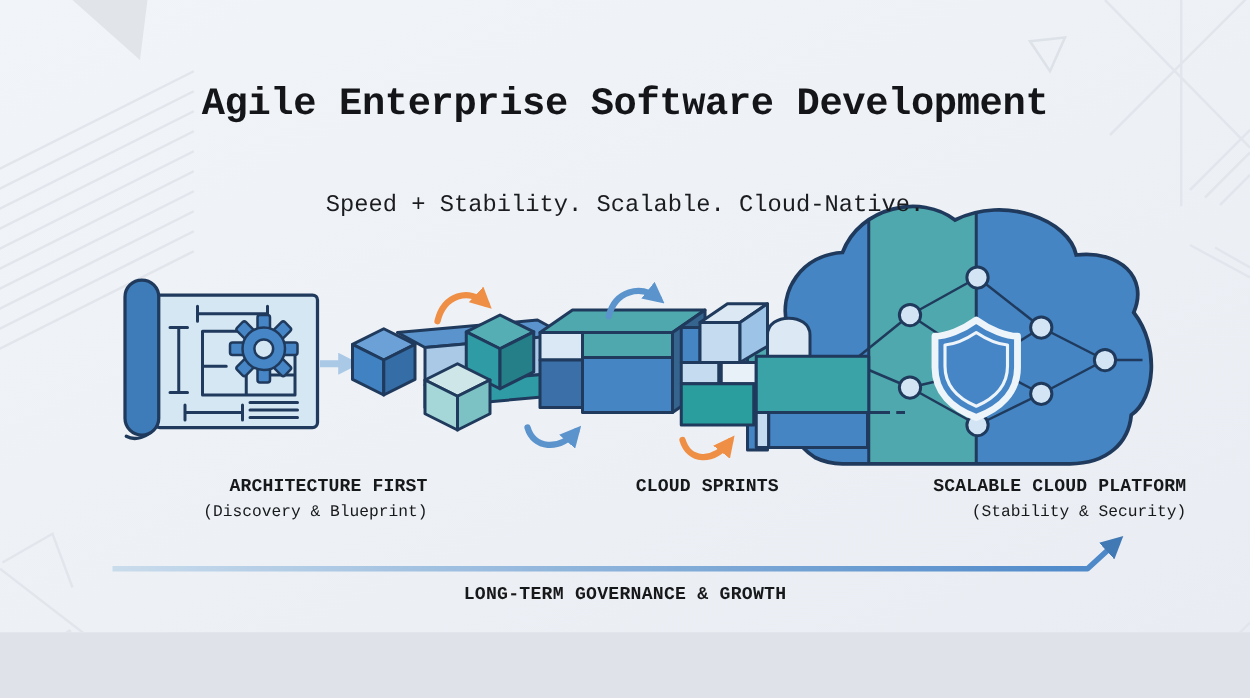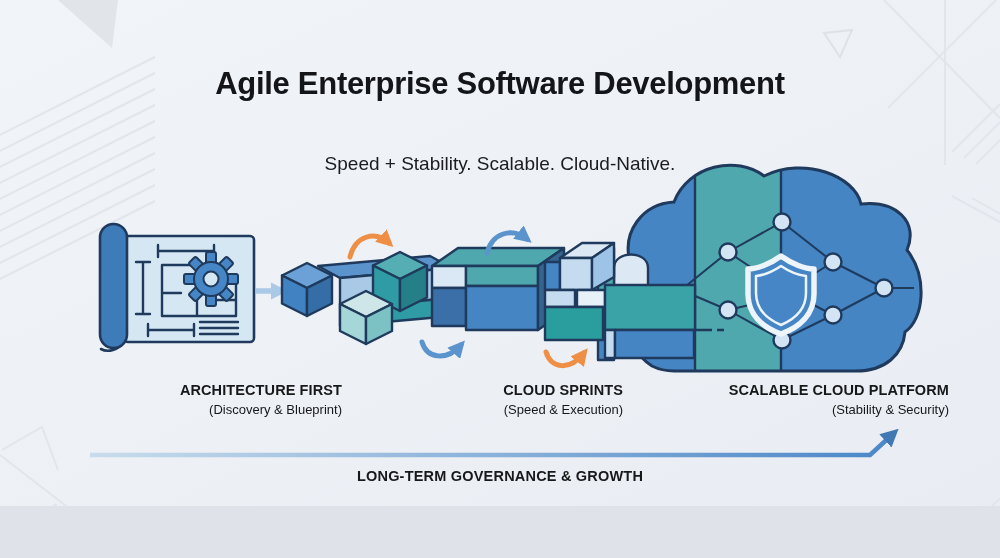--- a/index.html
+++ b/index.html
@@ -1,19 +1,19 @@
 <!DOCTYPE html>
 <html><head>
 <meta charset="utf-8">
 <style>
   html,body{margin:0;padding:0;background:#dfe3e9;}
   .stage{
     position:relative;width:1000px;height:506px;overflow:hidden;
     background:linear-gradient(155deg,#f1f4f8 0%,#edf0f5 55%,#e9edf3 100%);
-    font-family:Liberation Sans, sans-serif;color:#17181a;
+    font-family:Liberation Mono, monospace;color:#17181a;
   }
   .stage svg{position:absolute;left:0;top:0;}
   .txt{position:absolute;text-align:center;left:0;width:100%;}
   .title{top:66px;font-size:31px;font-weight:700;letter-spacing:-0.3px;color:#141518;}
   .subtitle{top:111px;font-size:19px;font-weight:400;color:#1b1c1f;margin-top:42px;}
   .stage-block{position:absolute;top:381px;width:340px;text-align:right;line-height:19px;}
   .stage-label{font-size:14.5px;font-weight:700;letter-spacing:0.1px;}
   .stage-sub{font-size:13px;font-weight:400;}
   .baseline-label{top:468px;font-size:14.5px;font-weight:700;letter-spacing:0.2px;}
   .sb0{left:2px;}.sb1{left:283px;}.sb2{left:609px;}
@@ -213,21 +213,20 @@
 
   <div class="txt title">Agile Enterprise Software Development</div>
   <div class="txt subtitle">Speed + Stability. Scalable. Cloud-Native.</div>
 
   <div class="stage-block sb0">
     <div class="stage-label">ARCHITECTURE FIRST</div>
     <div class="stage-sub">(Discovery &amp; Blueprint)</div>
   </div>
   <div class="stage-block sb1">
     <div class="stage-label">CLOUD SPRINTS</div>
-    <div class="stage-sub">(Speed &amp; Execution)</div>
   </div>
   <div class="stage-block sb2">
     <div class="stage-label">SCALABLE CLOUD PLATFORM</div>
     <div class="stage-sub">(Stability &amp; Security)</div>
   </div>
 
   <div class="txt baseline-label">LONG-TERM GOVERNANCE &amp; GROWTH</div>
 </div>
 
 </body></html>

